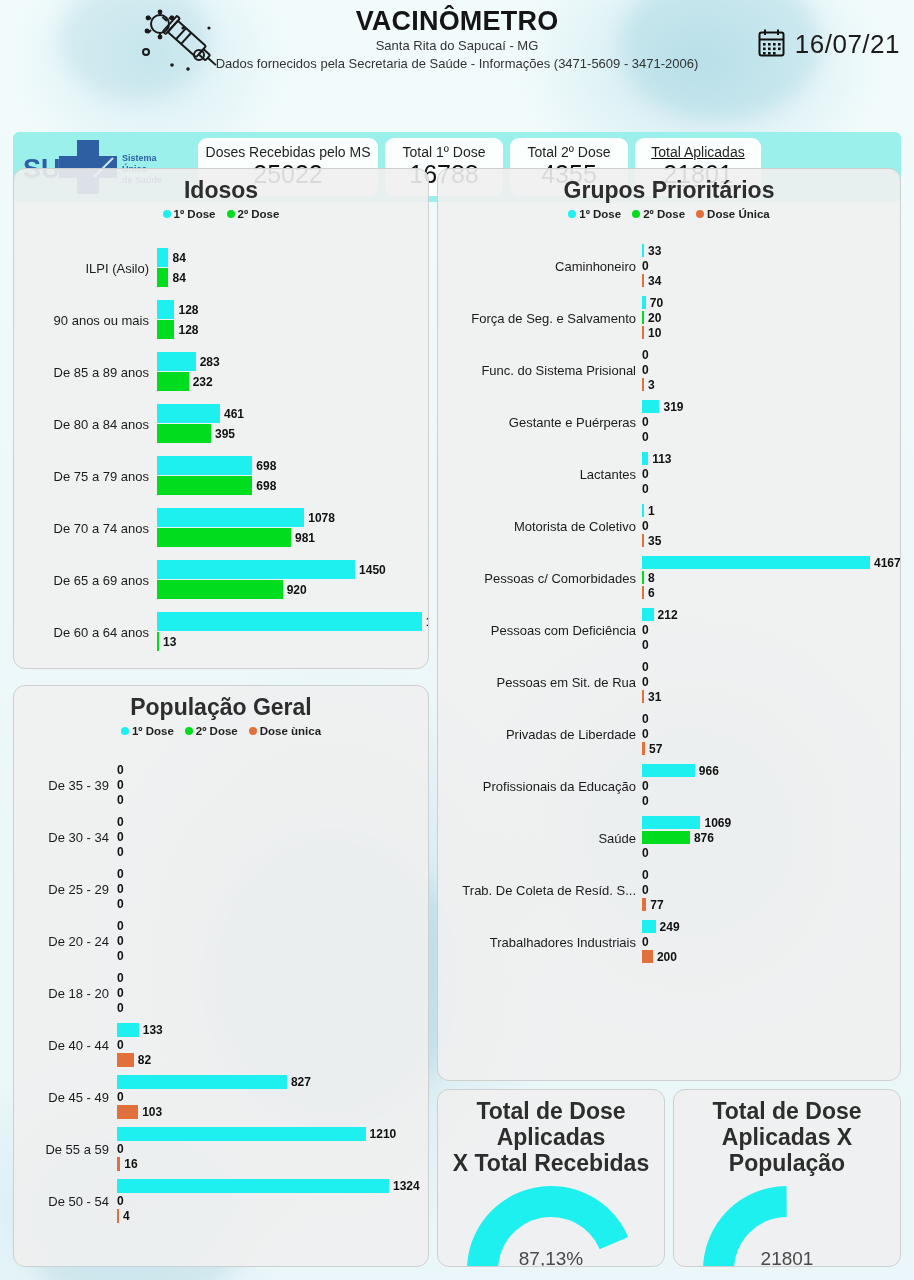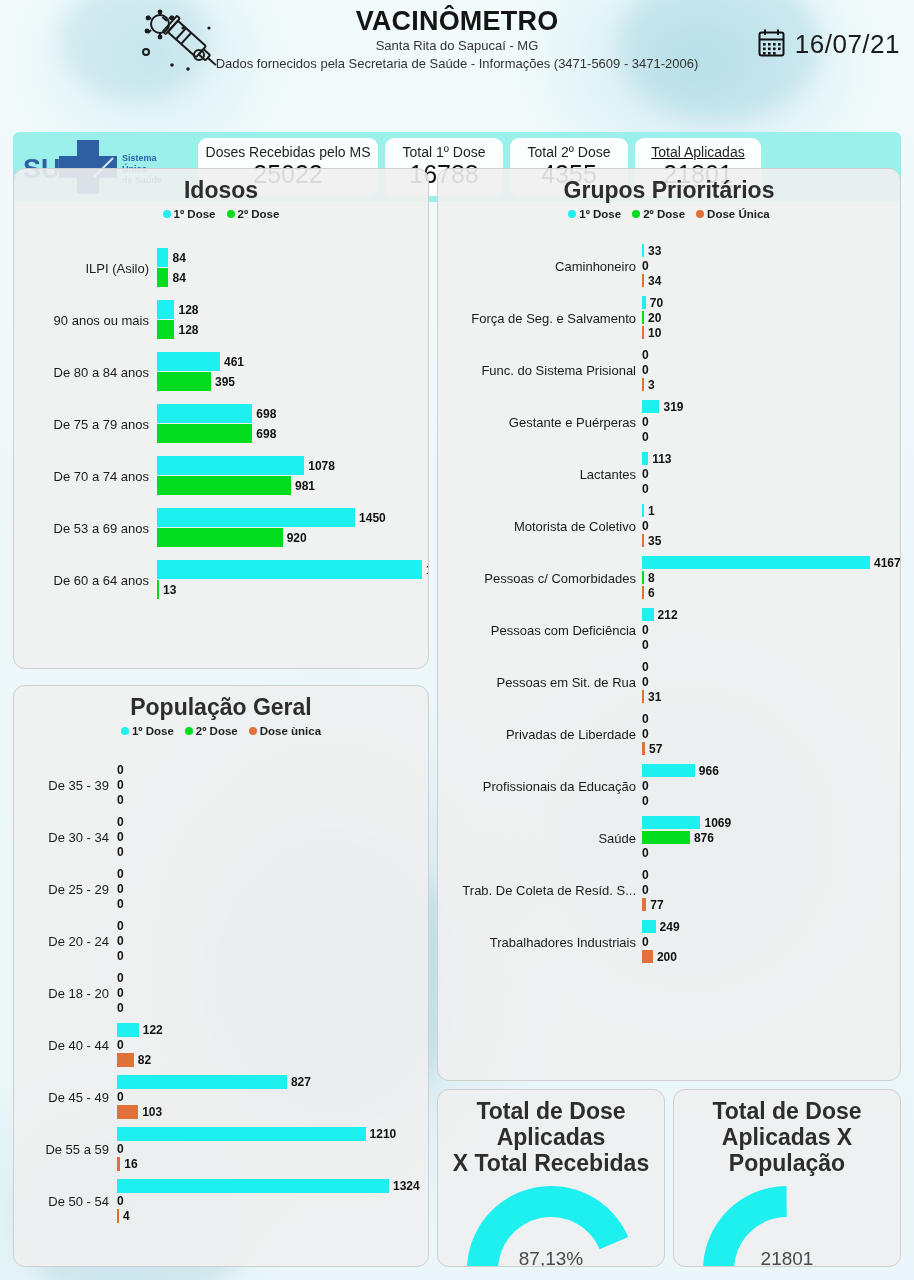--- a/index.html
+++ b/index.html
@@ -287,20 +287,33 @@
               <div class="bar" style="background: rgb(30, 240, 240); width: 17.4845px;"></div>
               <span class="bar-val">128</span>
             </div>
             <div class="bar-line">
               <div class="bar" style="background: rgb(0, 221, 30); width: 17.4845px;"></div>
               <span class="bar-val">128</span>
             </div>
           </div>
         </div>
         <div class="row">
+          <div class="row-label">De 85 a 89 anos</div>
+          <div class="bars">
+            <div class="bar-line">
+              <div class="bar" style="background: rgb(30, 240, 240); width: 38.6572px;"></div>
+              <span class="bar-val">283</span>
+            </div>
+            <div class="bar-line">
+              <div class="bar" style="background: rgb(0, 221, 30); width: 31.6907px;"></div>
+              <span class="bar-val">232</span>
+            </div>
+          </div>
+        </div>
+        <div class="row">
           <div class="row-label">De 80 a 84 anos</div>
           <div class="bars">
             <div class="bar-line">
               <div class="bar" style="background: rgb(30, 240, 240); width: 62.9716px;"></div>
               <span class="bar-val">461</span>
             </div>
             <div class="bar-line">
               <div class="bar" style="background: rgb(0, 221, 30); width: 53.9562px;"></div>
               <span class="bar-val">395</span>
             </div>
@@ -326,21 +339,21 @@
               <div class="bar" style="background: rgb(30, 240, 240); width: 147.253px;"></div>
               <span class="bar-val">1078</span>
             </div>
             <div class="bar-line">
               <div class="bar" style="background: rgb(0, 221, 30); width: 134.003px;"></div>
               <span class="bar-val">981</span>
             </div>
           </div>
         </div>
         <div class="row">
-          <div class="row-label">De 53 a 69 anos</div>
+          <div class="row-label">De 65 a 69 anos</div>
           <div class="bars">
             <div class="bar-line">
               <div class="bar" style="background: rgb(30, 240, 240); width: 198.067px;"></div>
               <span class="bar-val">1450</span>
             </div>
             <div class="bar-line">
               <div class="bar" style="background: rgb(0, 221, 30); width: 125.67px;"></div>
               <span class="bar-val">920</span>
             </div>
           </div>
@@ -461,21 +474,21 @@
               <div class="bar" style="background: rgb(226, 112, 58); width: 0px; min-width: 0px;"></div>
               <span class="bar-val" style="margin-left: 0px;">0</span>
             </div>
           </div>
         </div>
         <div class="row">
           <div class="row-label">De 40 - 44</div>
           <div class="bars">
             <div class="bar-line">
               <div class="bar" style="background: rgb(30, 240, 240); width: 21.7764px;"></div>
-              <span class="bar-val">122</span>
+              <span class="bar-val">133</span>
             </div>
             <div class="bar-line">
               <div class="bar" style="background: rgb(0, 221, 30); width: 0px; min-width: 0px;"></div>
               <span class="bar-val" style="margin-left: 0px;">0</span>
             </div>
             <div class="bar-line">
               <div class="bar" style="background: rgb(226, 112, 58); width: 16.8459px;"></div>
               <span class="bar-val">82</span>
             </div>
           </div>

